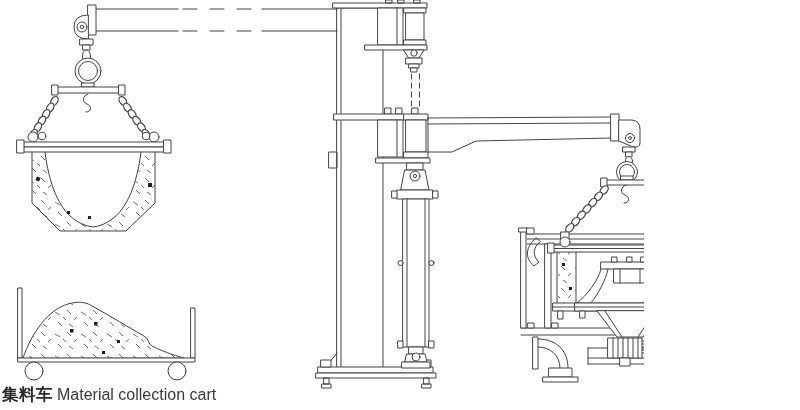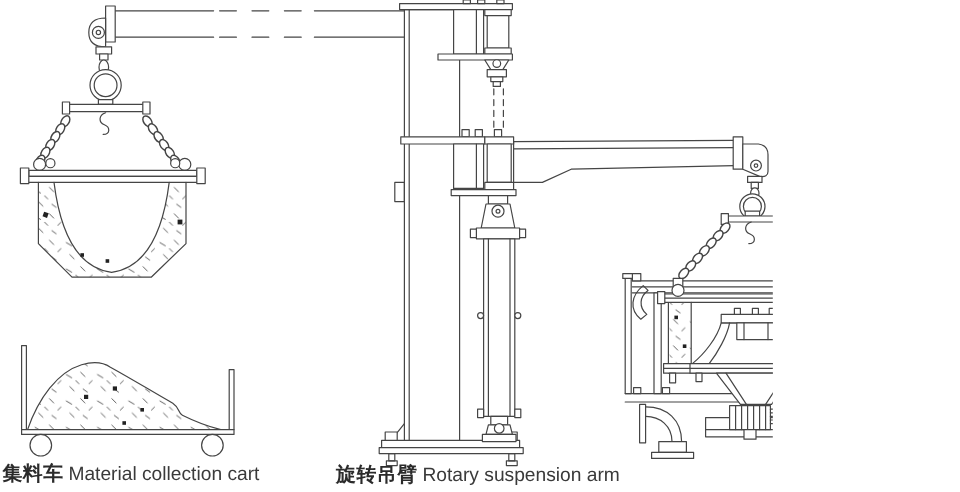--- a/index.html
+++ b/index.html
@@ -366,16 +366,13 @@
             <line x1="724" y1="325" x2="724" y2="337"></line>
       <rect x="715" y="337" width="12" height="6" fill="#fff"></rect>
     </g>
   </g>
 </g>
 </svg>
 
 <div class="caption" style="left:2px;top:384px">
   <span class="cn">集料车</span><span class="en">Material collection cart</span>
 </div>
-<div class="caption" style="left:280px;top:385px">
-  <span class="cn">旋转吊臂</span><span class="en">Rotary suspension arm</span>
 </div>
-</div>
 
 </body></html>

